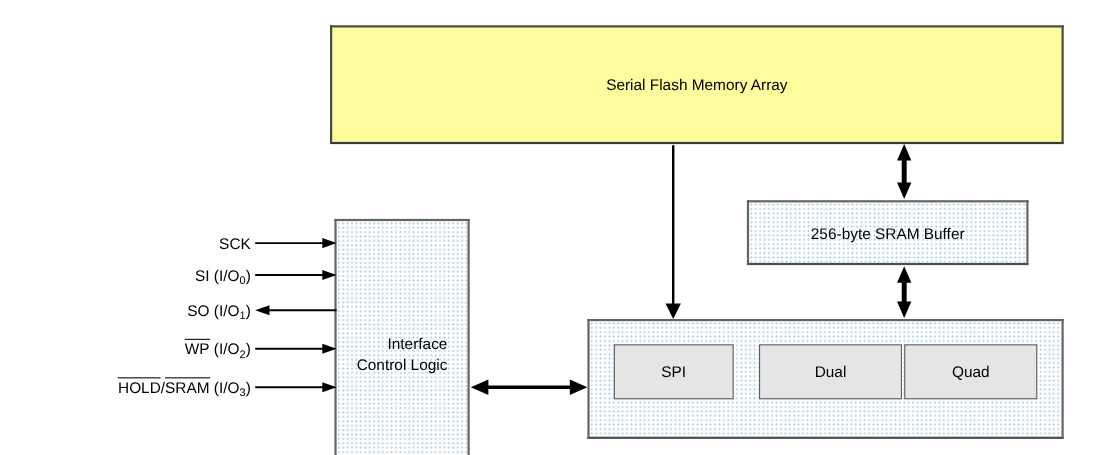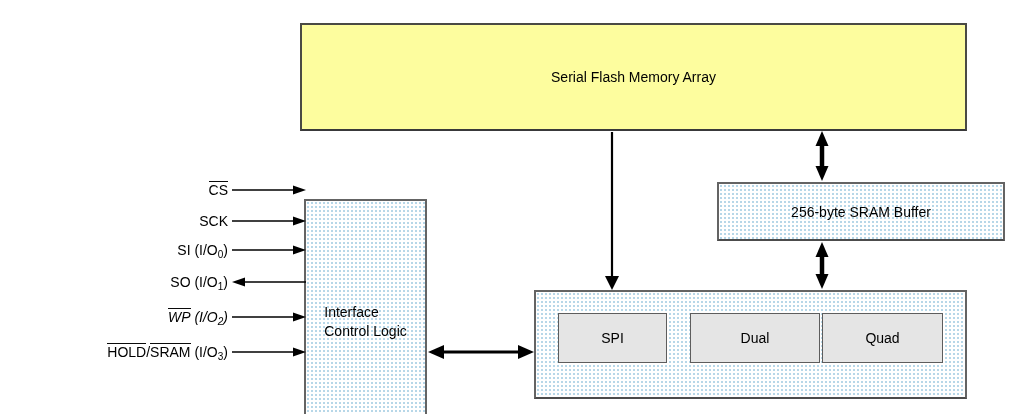--- a/index.html
+++ b/index.html
@@ -8,38 +8,38 @@
     width:1016px;height:414px;
     background:#ffffff;
     font-family:"Liberation Sans", sans-serif;
     color:#000;
     overflow:hidden;
   }
   .block{
     position:absolute;
     box-sizing:border-box;
     display:flex;align-items:center;justify-content:center;
-    text-align:left;
+    text-align:right;
     font-size:14px;
   }
   .flash{
     left:300px;top:23px;width:667px;height:108px;
     background:#fdfd9e;
     border:2px solid #4a4a44;
     border-bottom-color:#39393a;
   }
   .dotted{
     background-color:#ffffff;
     background-image:radial-gradient(circle, #b7d7e8 0.9px, rgba(255,255,255,0) 1.05px);
     background-size:4px 4px;
     border:2px solid #646464;
     border-bottom-color:#4c4c4c;
   }
   .icl{ left:304px;top:155px;width:123px;height:245px; line-height:19px;margin-top:44px;}
-  .sram{ left:717px;top:182px;width:288px;height:59px; }
+  .sram{ left:679px;top:182px;width:256px;height:59px; }
   .iobox{ left:534px;top:290px;width:433px;height:109px; }
   .mode{
     background:#e5e5e5;
     border:1px solid #5d5d5d;
     top:313px;height:50px;
   }
   .spi{ left:558px;width:109px; }
   .dual{ left:690px;width:130px; }
   .quad{ left:822px;width:121px; }
 
@@ -83,27 +83,20 @@
   <div class="block mode spi">
     <span>SPI</span>
   </div>
   <div class="block mode dual">
     <span>Dual</span>
   </div>
   <div class="block mode quad">
     <span>Quad</span>
   </div>
 
-  <div class="sigrow" style="left:40px;top:179px;">
-    <span class="siglabel"><span class="ov">CS</span><span></span><span class="ov"></span><span></span><sub></sub><span></span></span>
-    <svg class="sigarrow" width="76" height="14">
-        <line x1="1" y1="7" x2="64" y2="7" stroke="#000" stroke-width="1.7"></line>
-        <polygon points="75,7 62,2.4 62,11.6" fill="#000"></polygon>
-      </svg>
-  </div>
 
   <div class="sigrow" style="left:40px;top:210px;">
     <span class="siglabel"><span class="ov"></span><span></span><span class="ov"></span><span>SCK</span><sub></sub><span></span></span>
     <svg class="sigarrow" width="76" height="14">
         <line x1="1" y1="7" x2="64" y2="7" stroke="#000" stroke-width="1.7"></line>
         <polygon points="75,7 62,2.4 62,11.6" fill="#000"></polygon>
       </svg>
   </div>
 
   <div class="sigrow" style="left:40px;top:239px;">
@@ -115,21 +108,21 @@
   </div>
 
   <div class="sigrow" style="left:40px;top:271px;">
     <span class="siglabel"><span class="ov"></span><span></span><span class="ov"></span><span>SO (I/O</span><sub>1</sub><span>)</span></span>
     <svg class="sigarrow" width="76" height="14">
         <polygon points="1,7 14,2.4 14,11.6" fill="#000"></polygon>
         <line x1="12" y1="7" x2="75" y2="7" stroke="#000" stroke-width="1.7"></line>
       </svg>
   </div>
 
-  <div class="sigrow" style="left:40px;top:306px;font-style:italic;">
+  <div class="sigrow" style="left:40px;top:306px;">
     <span class="siglabel"><span class="ov">WP</span><span></span><span class="ov"></span><span> (I/O</span><sub>2</sub><span>)</span></span>
     <svg class="sigarrow" width="76" height="14">
         <line x1="1" y1="7" x2="64" y2="7" stroke="#000" stroke-width="1.7"></line>
         <polygon points="75,7 62,2.4 62,11.6" fill="#000"></polygon>
       </svg>
   </div>
 
   <div class="sigrow" style="left:40px;top:341px;">
     <span class="siglabel"><span class="ov">HOLD</span><span>/</span><span class="ov">SRAM</span><span> (I/O</span><sub>3</sub><span>)</span></span>
     <svg class="sigarrow" width="76" height="14">

